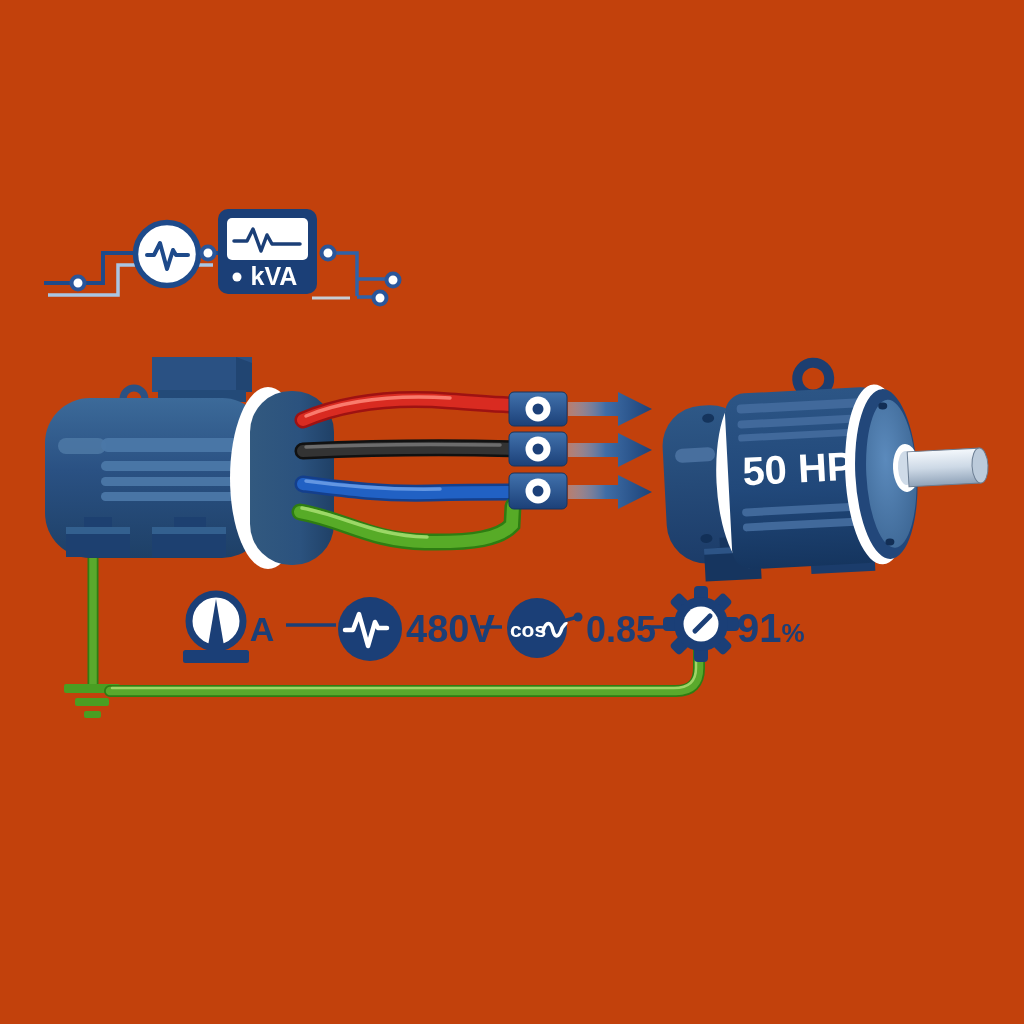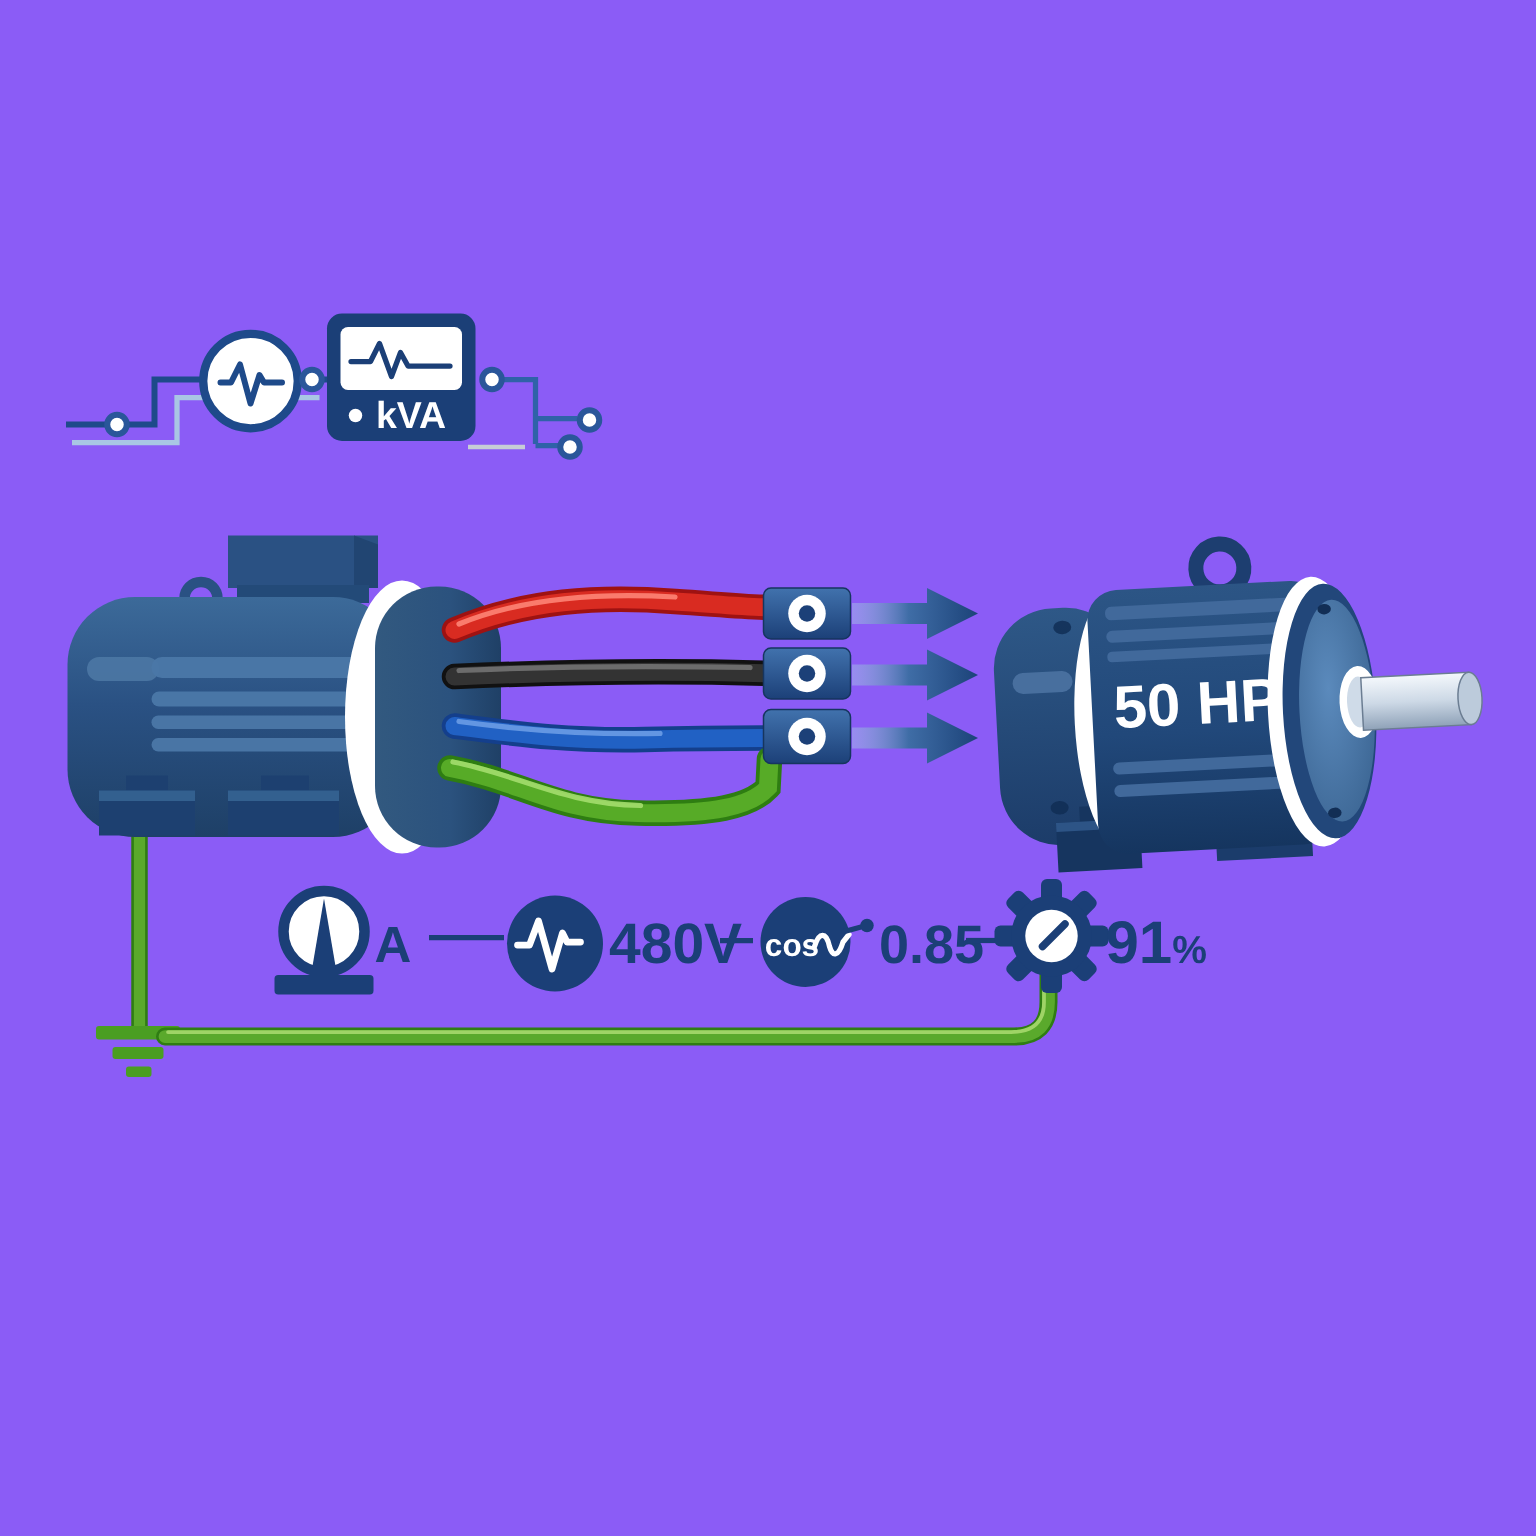--- a/index.html
+++ b/index.html
@@ -1,16 +1,16 @@
 <!DOCTYPE html>
 <html><head>
 <meta charset="utf-8">
 <style>
   html,body{margin:0;padding:0;background:#ffffff;}
-  #canvas{position:relative;width:1024px;height:1024px;background:#8b5cf6;overflow:hidden;
+  #canvas{position:relative;width:1024px;height:1024px;background:#c2410c;overflow:hidden;
           font-family:"Liberation Sans",sans-serif;}
   svg{position:absolute;top:0;left:0;}
   text{font-family:"Liberation Sans",sans-serif;}
 </style>
 </head>
 <body>
 
 <div id="canvas">
 <svg width="1024" height="1024" viewBox="0 0 1024 1024">
   <defs>

